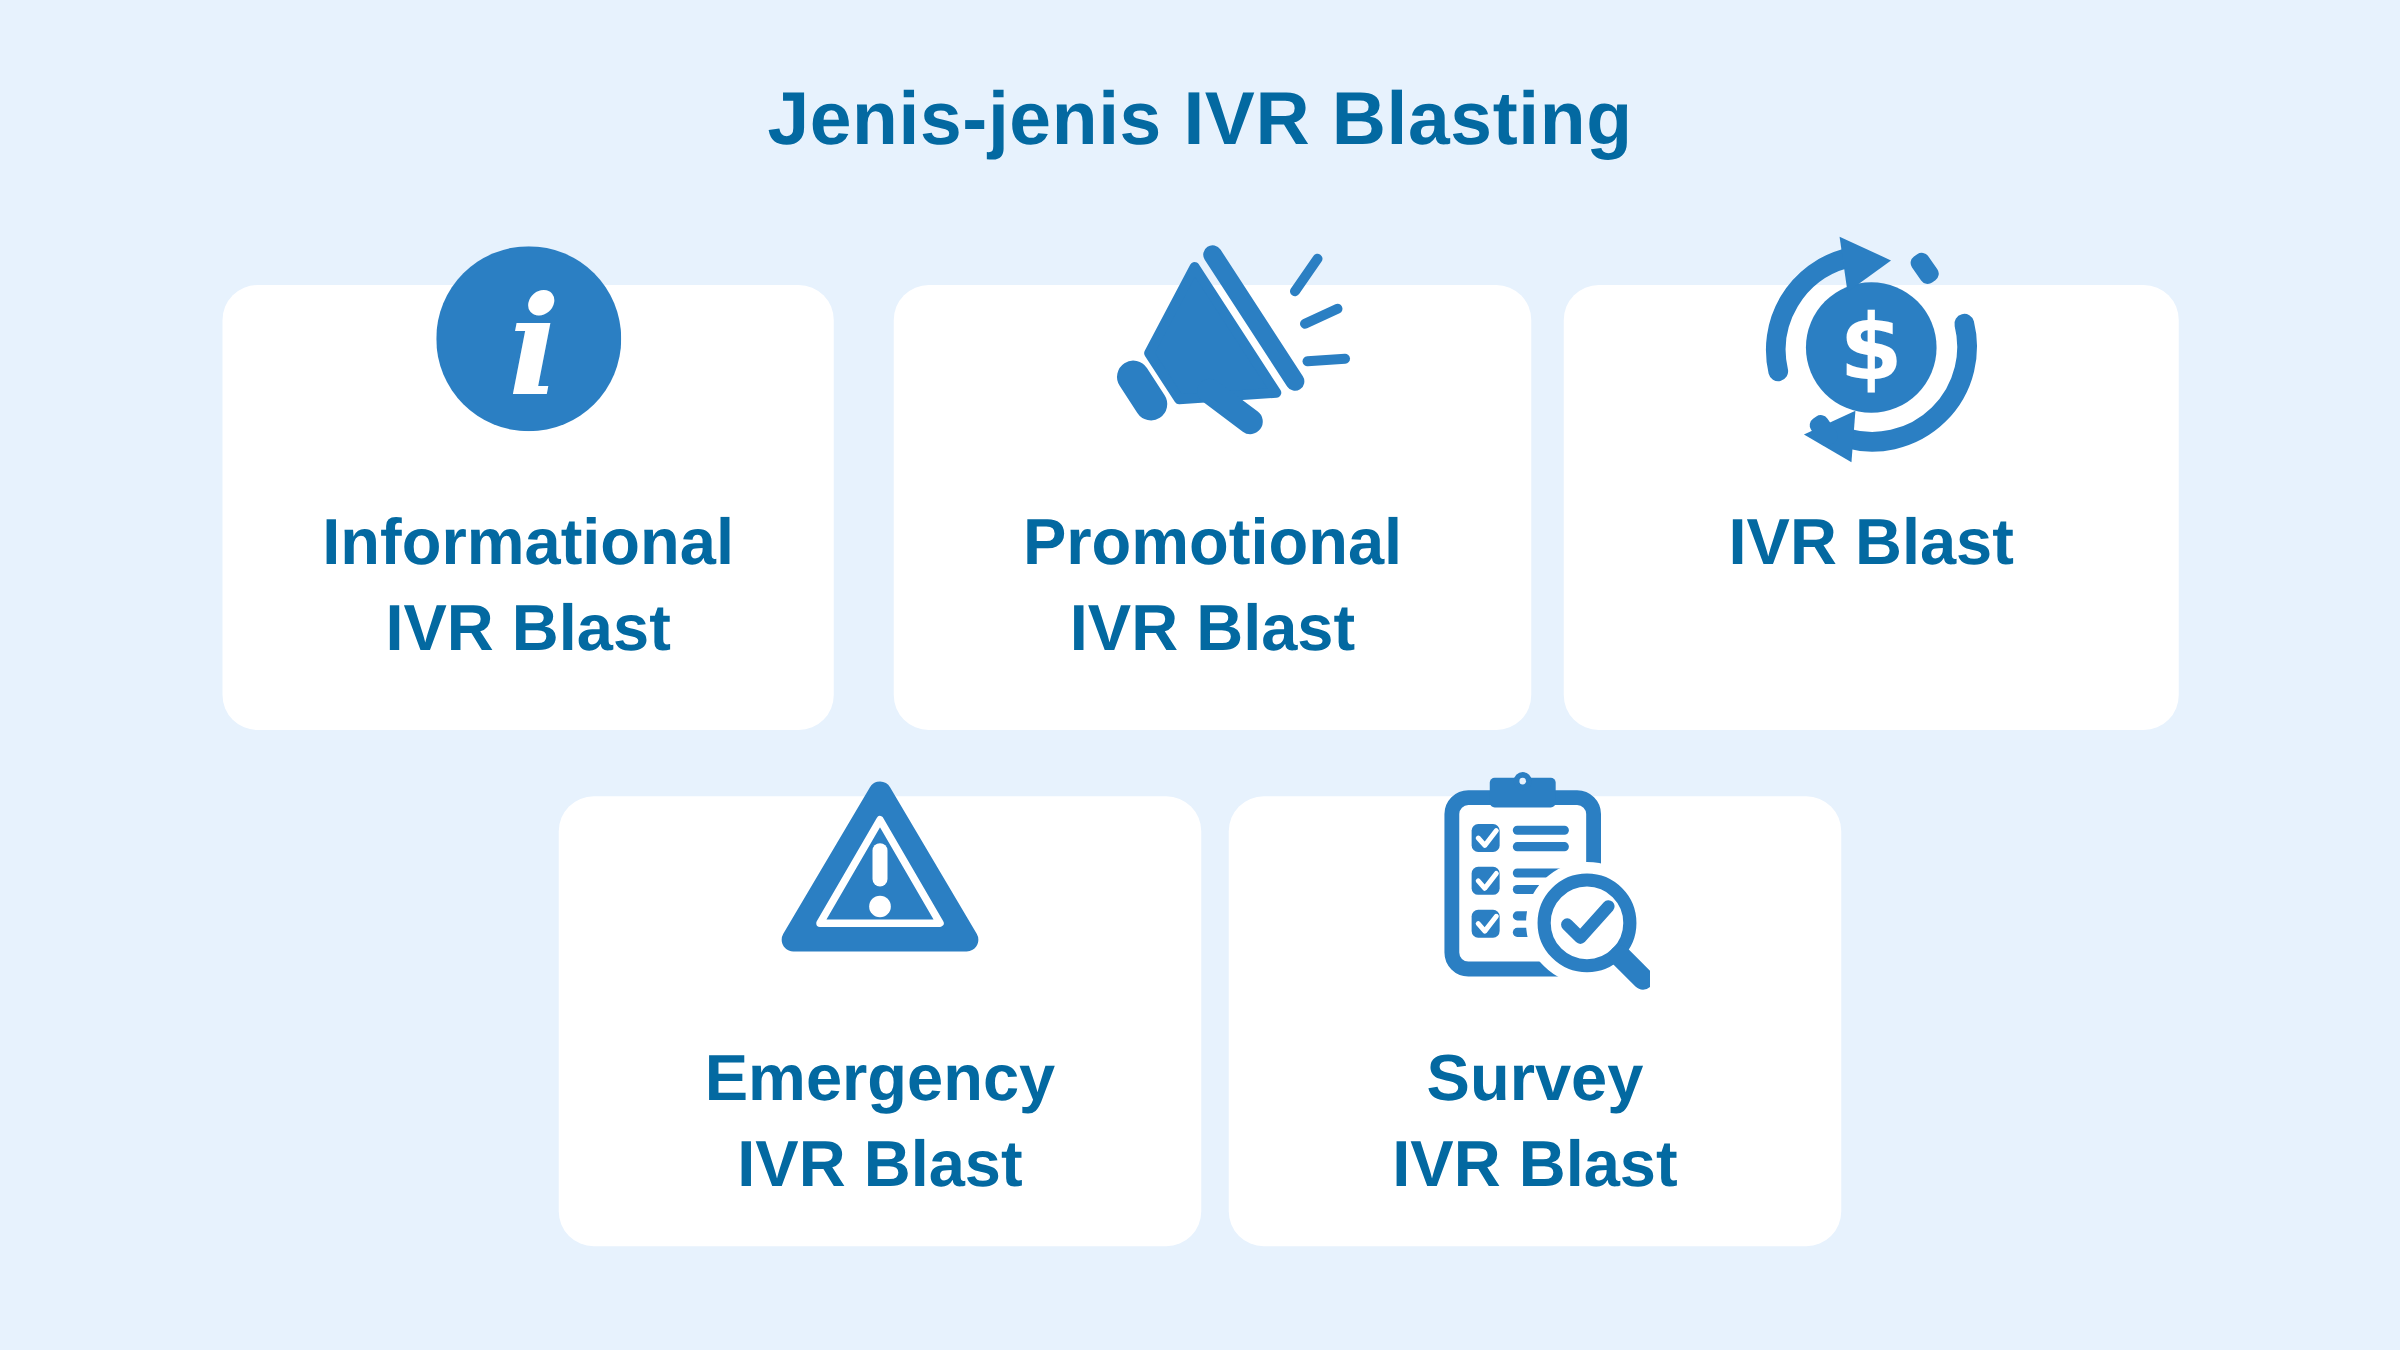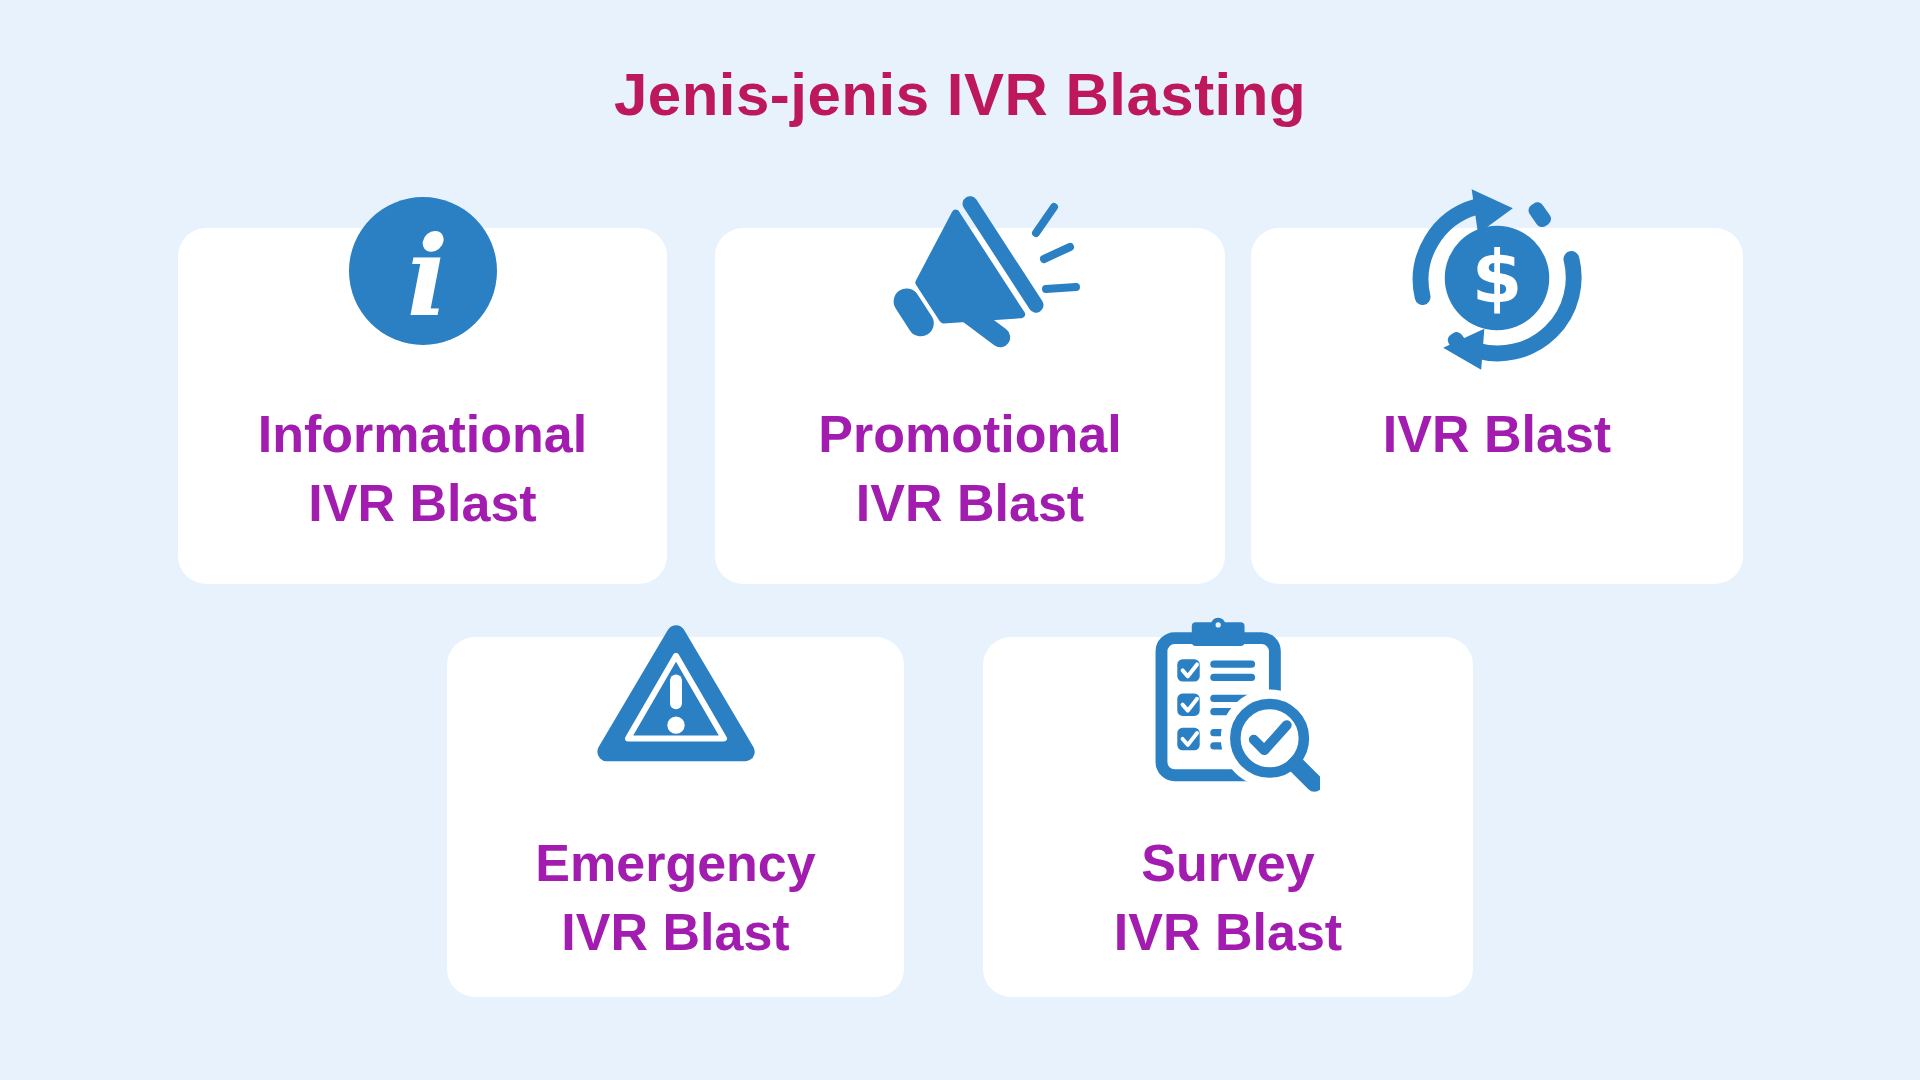--- a/index.html
+++ b/index.html
@@ -7,47 +7,47 @@
     position:relative;
     width:1920px;height:1080px;
     background:#e7f2fd;
     font-family:"Liberation Sans", sans-serif;
     overflow:hidden;
   }
   .title{
     position:absolute;top:60px;left:0;width:100%;
     text-align:center;
     font-size:60px;font-weight:800;
-    color:#be185d;
+    color:#0369a1;
     letter-spacing:0.5px;
   }
   .card{
     position:absolute;
     background:#ffffff;
     border-radius:28px;
   }
   .icon{
     position:absolute;
     left:50%;
     transform:translateX(-50%);
     line-height:0;
   }
   .label{
     position:absolute;left:0;width:100%;
     text-align:center;
     font-size:52px;font-weight:800;
-    color:#a21caf;
+    color:#0369a1;
     line-height:1.32;
   }
   
   .c1{left:178px;top:228px;width:489px;height:356px;}
   .c2{left:715px;top:228px;width:490px;height:356px;padding-left:20px;}
   .c3{left:1251px;top:228px;width:492px;height:356px;}
   
-  .c4{left:447px;top:637px;width:457px;height:360px;}
+  .c4{left:447px;top:637px;width:514px;height:360px;}
   .c5{left:983px;top:637px;width:490px;height:360px;}
 
   .c1 .icon{top:-31px;}
   .c2 .icon{top:-33px;margin-left:14px;}
   .c3 .icon{top:-45px;}
   .c4 .icon{top:-16px;}
   .c5 .icon{top:-20px;margin-left:6px;}
 
   .c1 .label,.c2 .label,.c3 .label{top:172px;}
   .c4 .label,.c5 .label{top:192px;}

